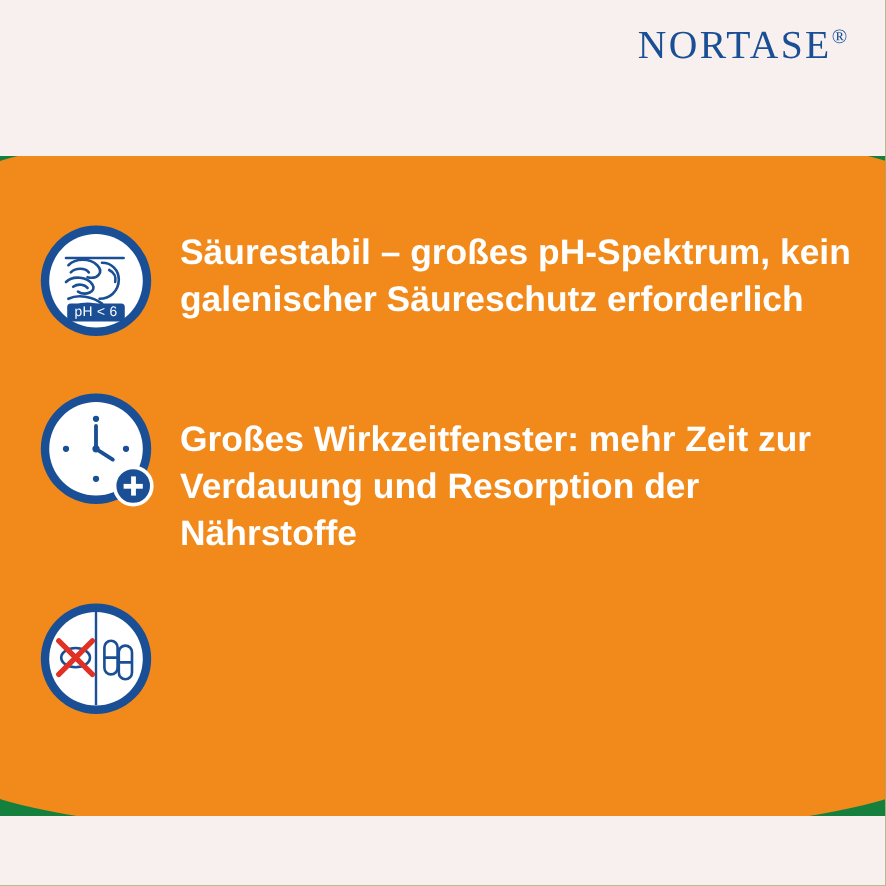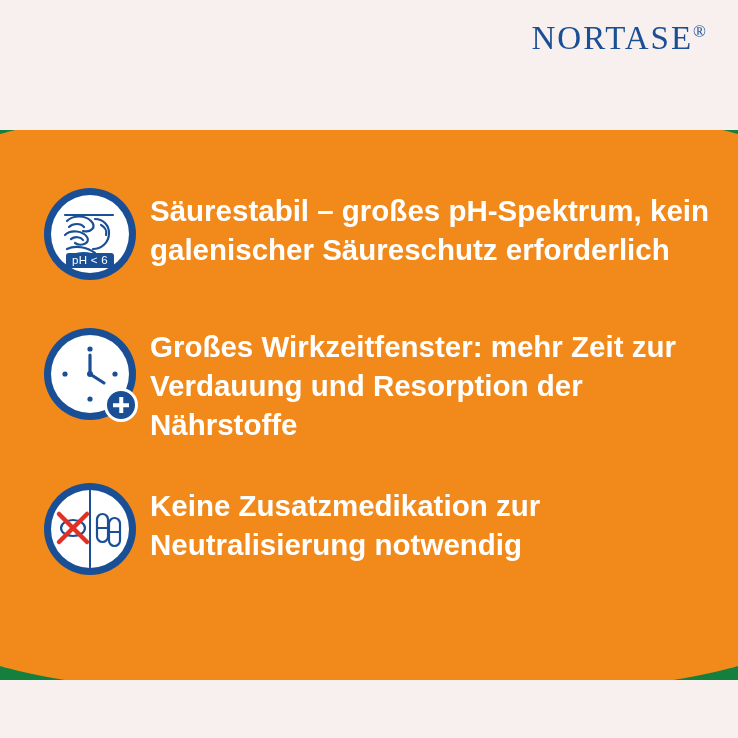--- a/index.html
+++ b/index.html
@@ -105,27 +105,27 @@
   }
   .bullet .text {
     flex: 1 1 auto;
     color: #ffffff;
     font-size: 29.5px;
     line-height: 1.32;
     padding-left: 20px;
     padding-top: 6px;
     font-weight: bold;
   }
-  .bullet.b2 .text { padding-top: 2px; }
+  .bullet.b2 .text { padding-top: 2px; margin-top: 20px; }
   .bullet.b3 .text { padding-top: 6px; }
 
   
   .disk {
     position: absolute;
-    left: 16px;
+    left: 6px;
     top: 0;
     width: 92px;
     height: 92px;
     border-radius: 50%;
     background: #1a4f96;
     box-sizing: border-box;
   }
   .disk-inner {
     position: absolute;
     left: 7px;
@@ -257,18 +257,17 @@
                   <ellipse cx="22" cy="38" rx="12" ry="8"></ellipse>
                 </g>
                 <g stroke="#e03127" stroke-width="4.5" stroke-linecap="round">
                   <line x1="8" y1="24" x2="36" y2="52"></line>
                   <line x1="36" y1="24" x2="8" y2="52"></line>
                 </g>
               </svg>
             </div>
           </div>
         </div>
-        <div class="text">Keine Zusatzmedikation zur Neutralisierung notwendig</div>
       </div>
 
     </div>
   </div>
 </div>
 
 </body></html>

